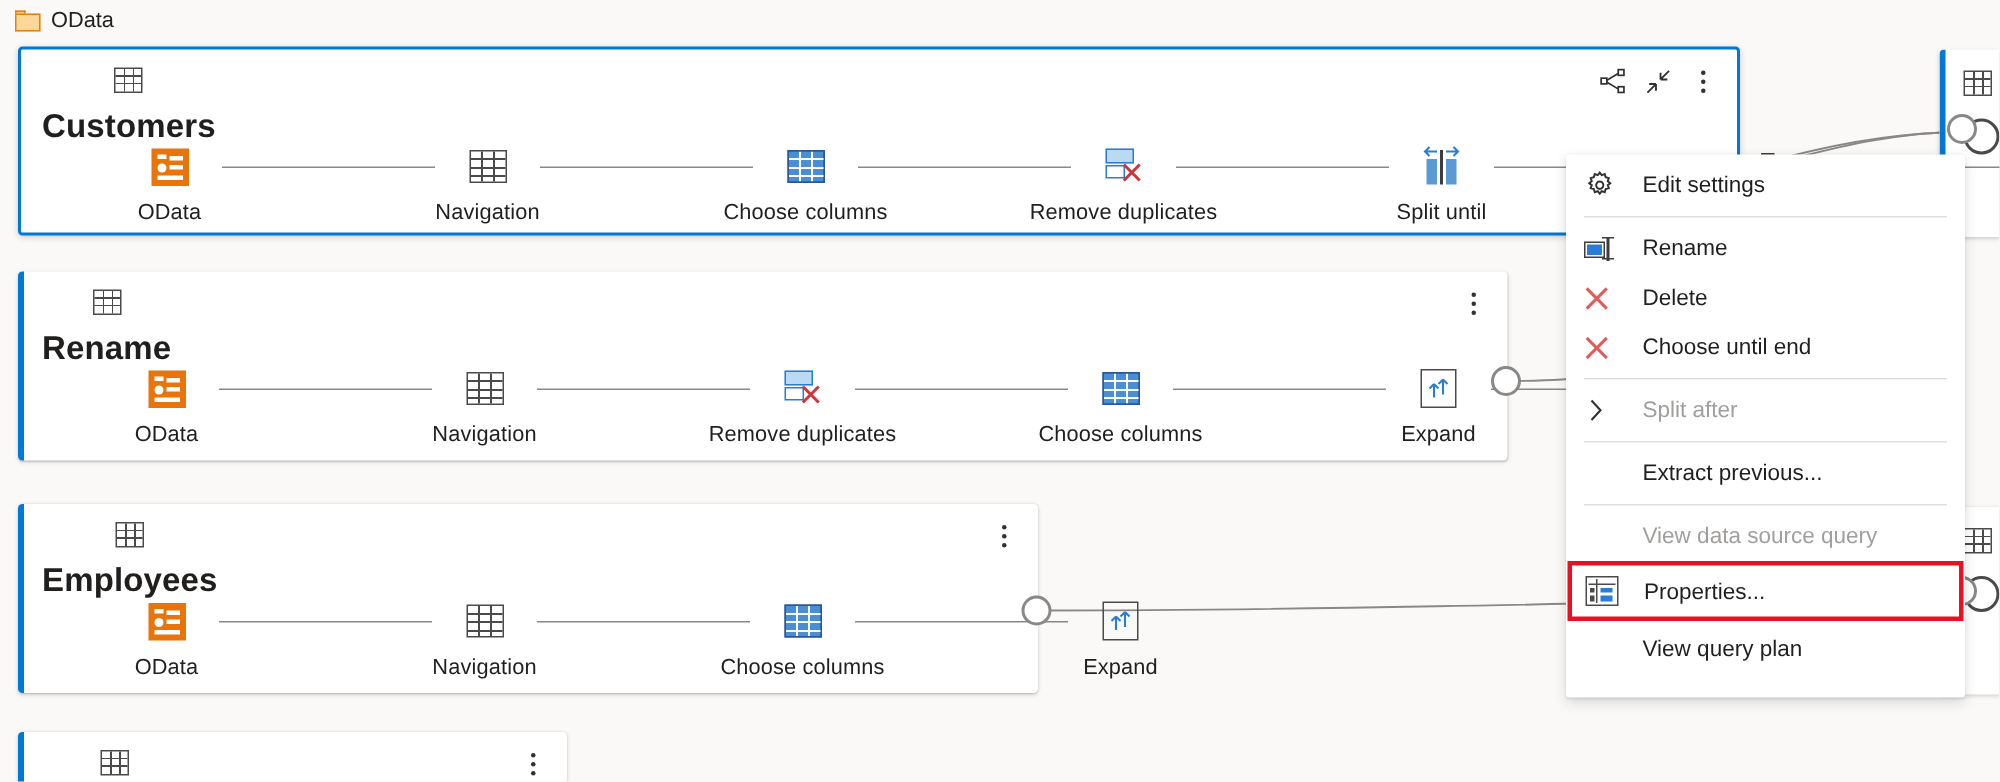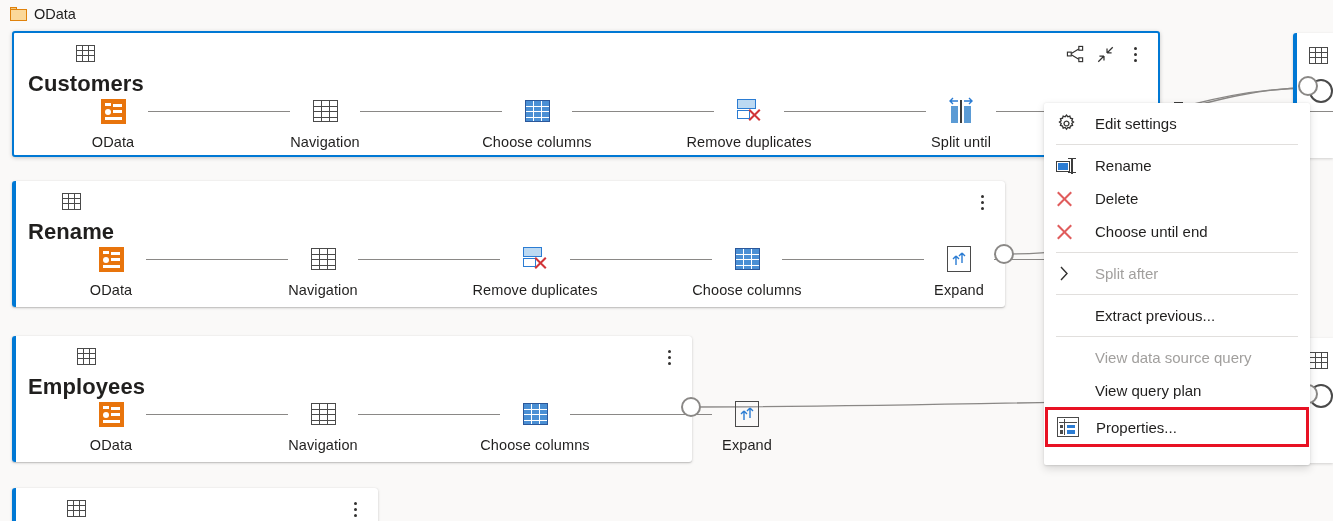--- a/index.html
+++ b/index.html
@@ -577,34 +577,34 @@
       <span class="mico"></span>
       <span class="mtxt">Extract previous...</span>
     </div>
     <div class="msep"></div>
 
     <div class="mi disabled">
       <span class="mico"></span>
       <span class="mtxt">View data source query</span>
     </div>
 
-    <div class="mi">
-      <span class="mico"></span>
-      <span class="mtxt">View query plan</span>
-    </div>
-
     <div class="mi highlighted">
       <span class="mico">
         <span class="prop-ico">
           <span class="pg"></span>
             <span class="ph"></span>
             <span class="pvl"></span>
           <span class="pl1"></span>
             <span class="pl2"></span>
             <span class="pb1"></span>
             <span class="pb2"></span>
         </span>
       </span>
       <span class="mtxt">Properties...</span>
     </div>
+
+    <div class="mi">
+      <span class="mico"></span>
+      <span class="mtxt">View query plan</span>
+    </div>
   </div>
 
 </div>
 
 </body></html>

